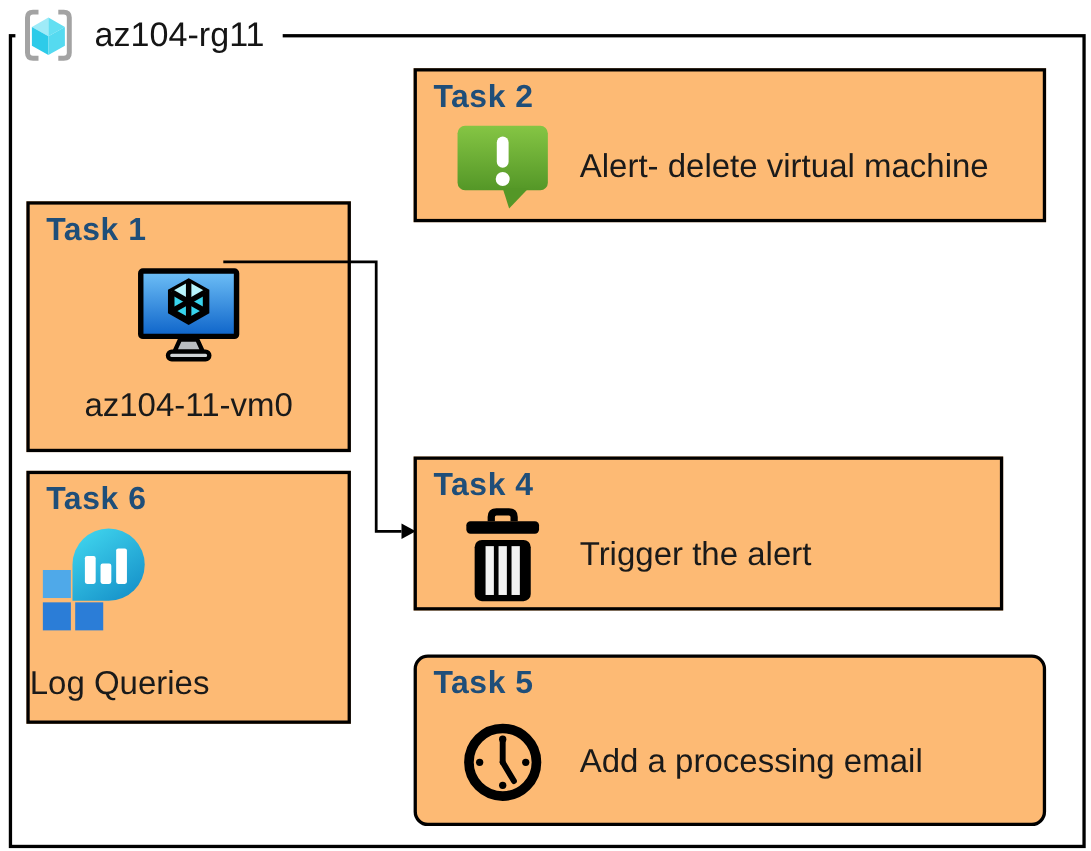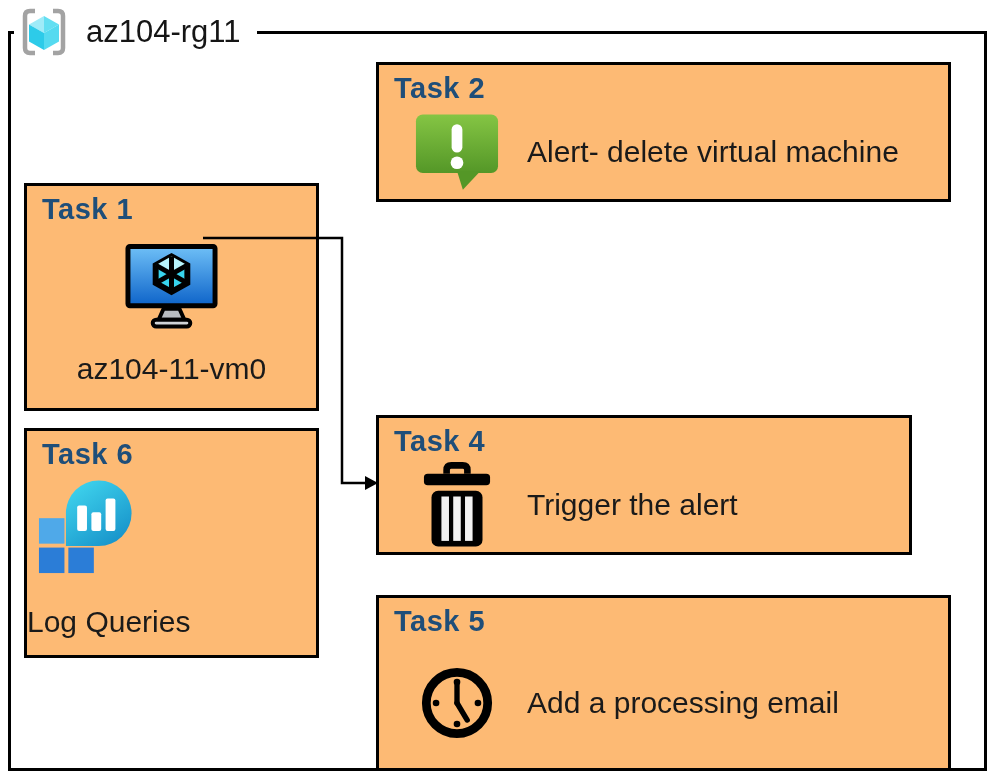--- a/index.html
+++ b/index.html
@@ -20,21 +20,21 @@
 
   .task-box {
     position:absolute; background:#fdba74; border:3px solid #000;
     box-sizing:border-box; display:flex; flex-direction:column; z-index:1;
   }
   .box-task1 { left:24px;  top:135px; width:295px; height:228px; align-items:center;margin-top:48px; }
   .box-task6 { left:24px;  top:428px; width:295px; height:230px; align-items:flex-start; }
   .box-task2 { left:376px; top:62px;  width:575px; height:140px; }
   .box-task3 { left:376px; top:239px; width:575px; height:140px; }
   .box-task4 { left:376px; top:415px; width:536px; height:140px; }
-  .box-task5 { left:376px; top:595px; width:575px; height:176px; }
+  .box-task5 { left:376px; top:595px; width:575px; height:156px;border-radius:13px; }
 
   .task-label {
     font-size:29px; font-weight:bold; color:#1f4e79; letter-spacing:.5px;
     padding:7px 0 0 15px; align-self:flex-start; line-height:1.15;
   }
   .task-row { flex:1; display:flex; align-items:center; padding-left:34px; gap:26px; }
   .icon-cell { width:88px; display:flex; justify-content:center; align-items:center; }
   .task-text { font-size:30px; color:#1a1a1a; white-space:nowrap; }
 
   .vm-icon-wrap   { margin-top:16px; }

